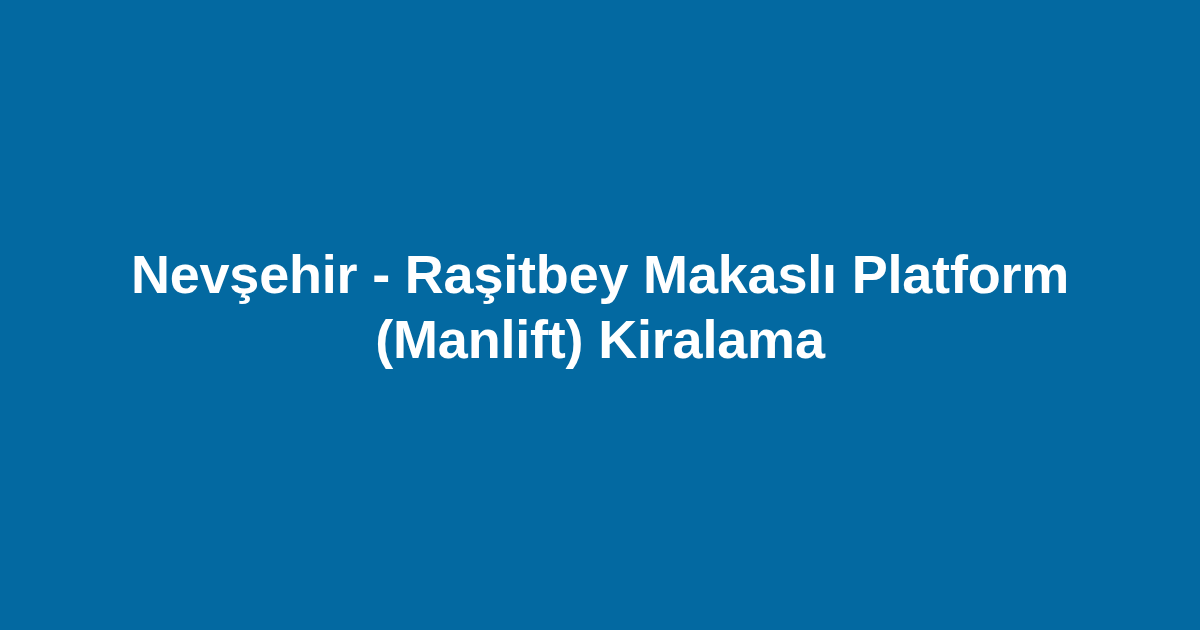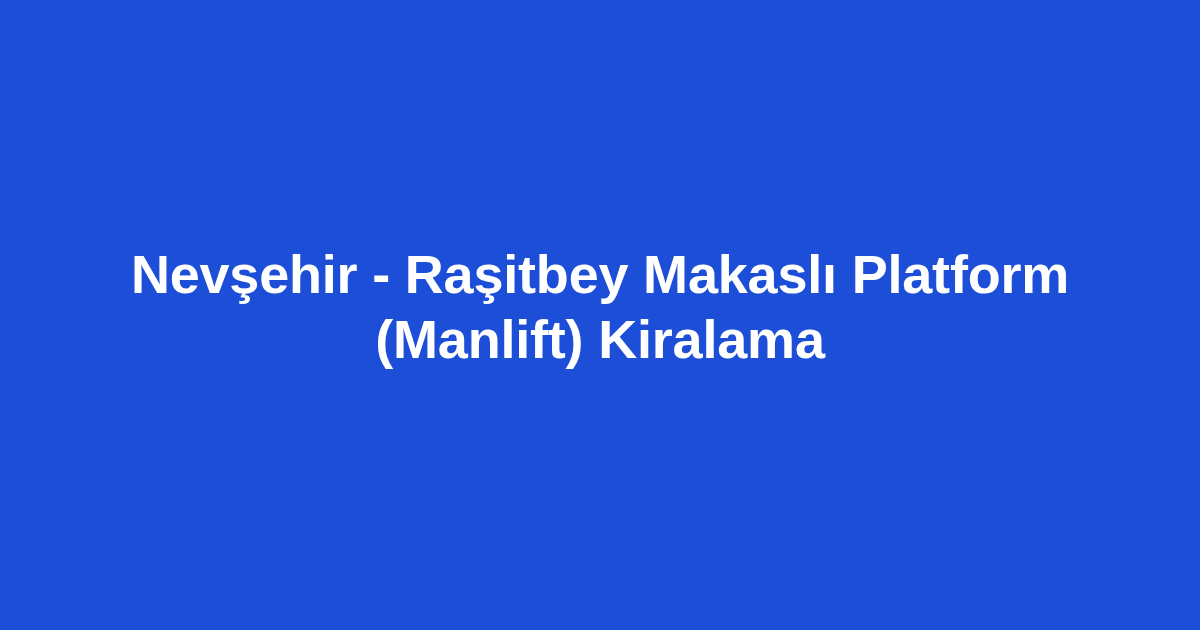--- a/index.html
+++ b/index.html
@@ -14,21 +14,21 @@
     overflow: hidden;
     font-family: "Liberation Sans", "DejaVu Sans", sans-serif;
     background: #46217c;
   }
 
   .og-card {
     position: relative;
     box-sizing: border-box;
     width: 1200px;
     height: 630px;
-    background-color: #1d4ed8;
+    background-color: #0369a1;
     display: flex;
     align-items: center;
     justify-content: center;
     padding: 0 100px;
   }
 
   .card-inner {
     width: 100%;
     max-width: 1000px;
     

